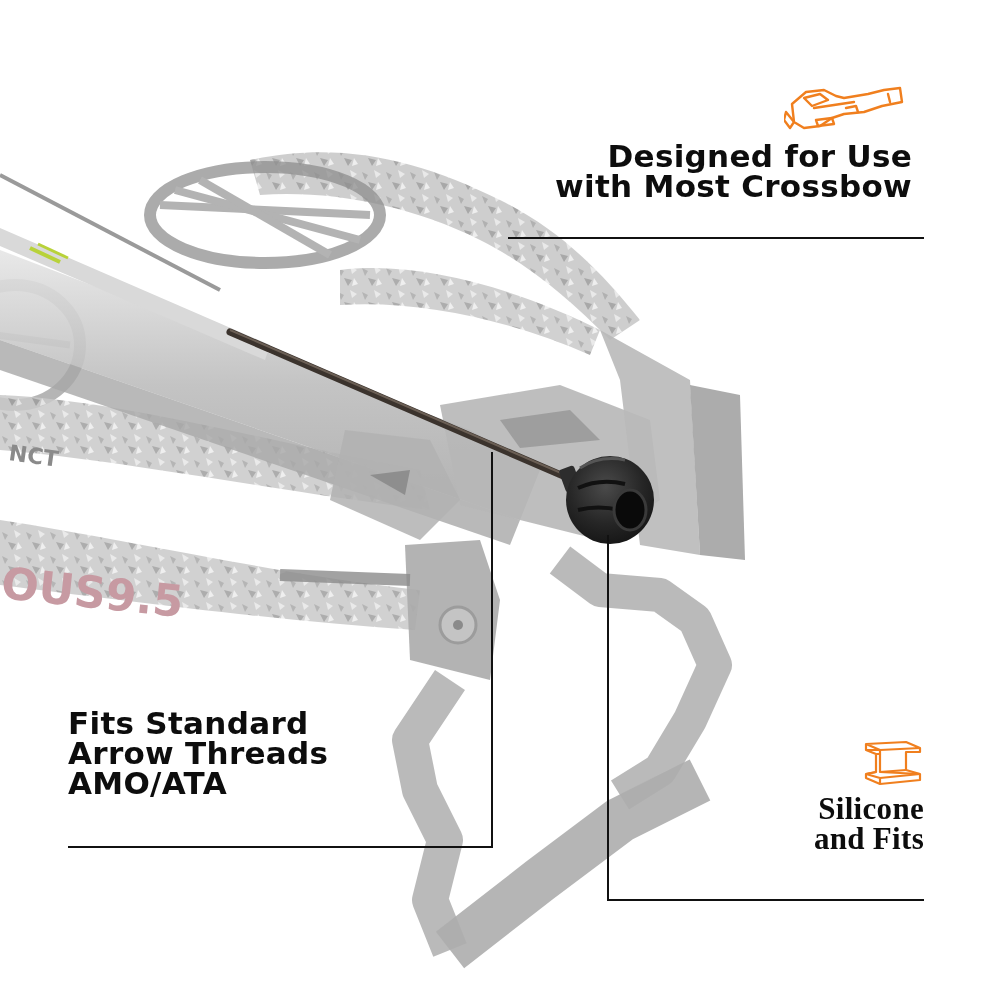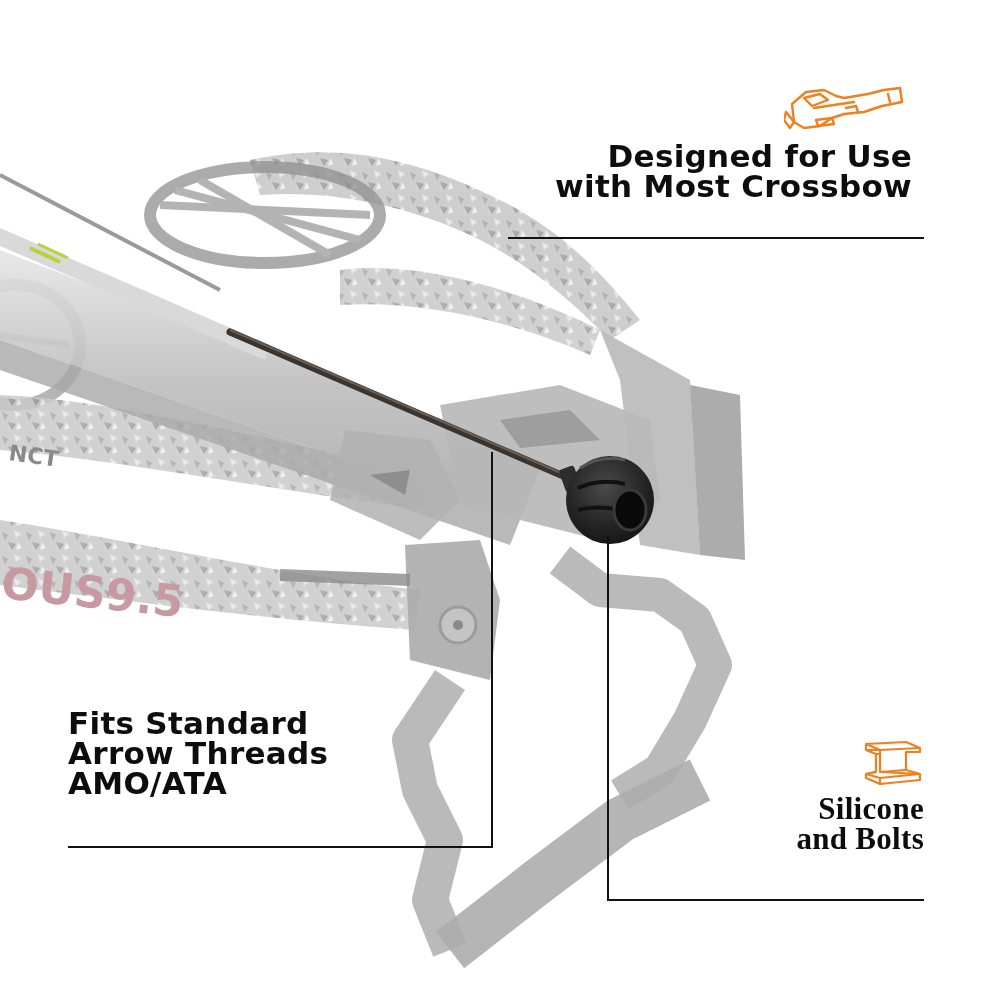--- a/index.html
+++ b/index.html
@@ -136,18 +136,18 @@
       <path d="M18 10 L 18 14 L 14 14"></path>
       <path d="M18 14 L 18 32 L 44 30"></path>
       <path d="M14 32 L 4 34 M18 32 L 58 34"></path>
       <path d="M18 44 L 18 38 L 4 34"></path>
       <path d="M18 38 L 58 34"></path>
     </g>
   </svg>
 
   <h2 class="feature-text right" style="right:76px;top:794px;font-family:Liberation Serif, serif;">
     <span>Silicone</span>
-    <span>and Bolts</span>
+    <span>and Fits</span>
   </h2>
   <div class="line" style="left:607px;top:535px;width:2px;height:366px;"></div>
   <div class="line" style="left:607px;top:899px;width:317px;height:2px;"></div>
 
 </div>
 
 </body></html>

